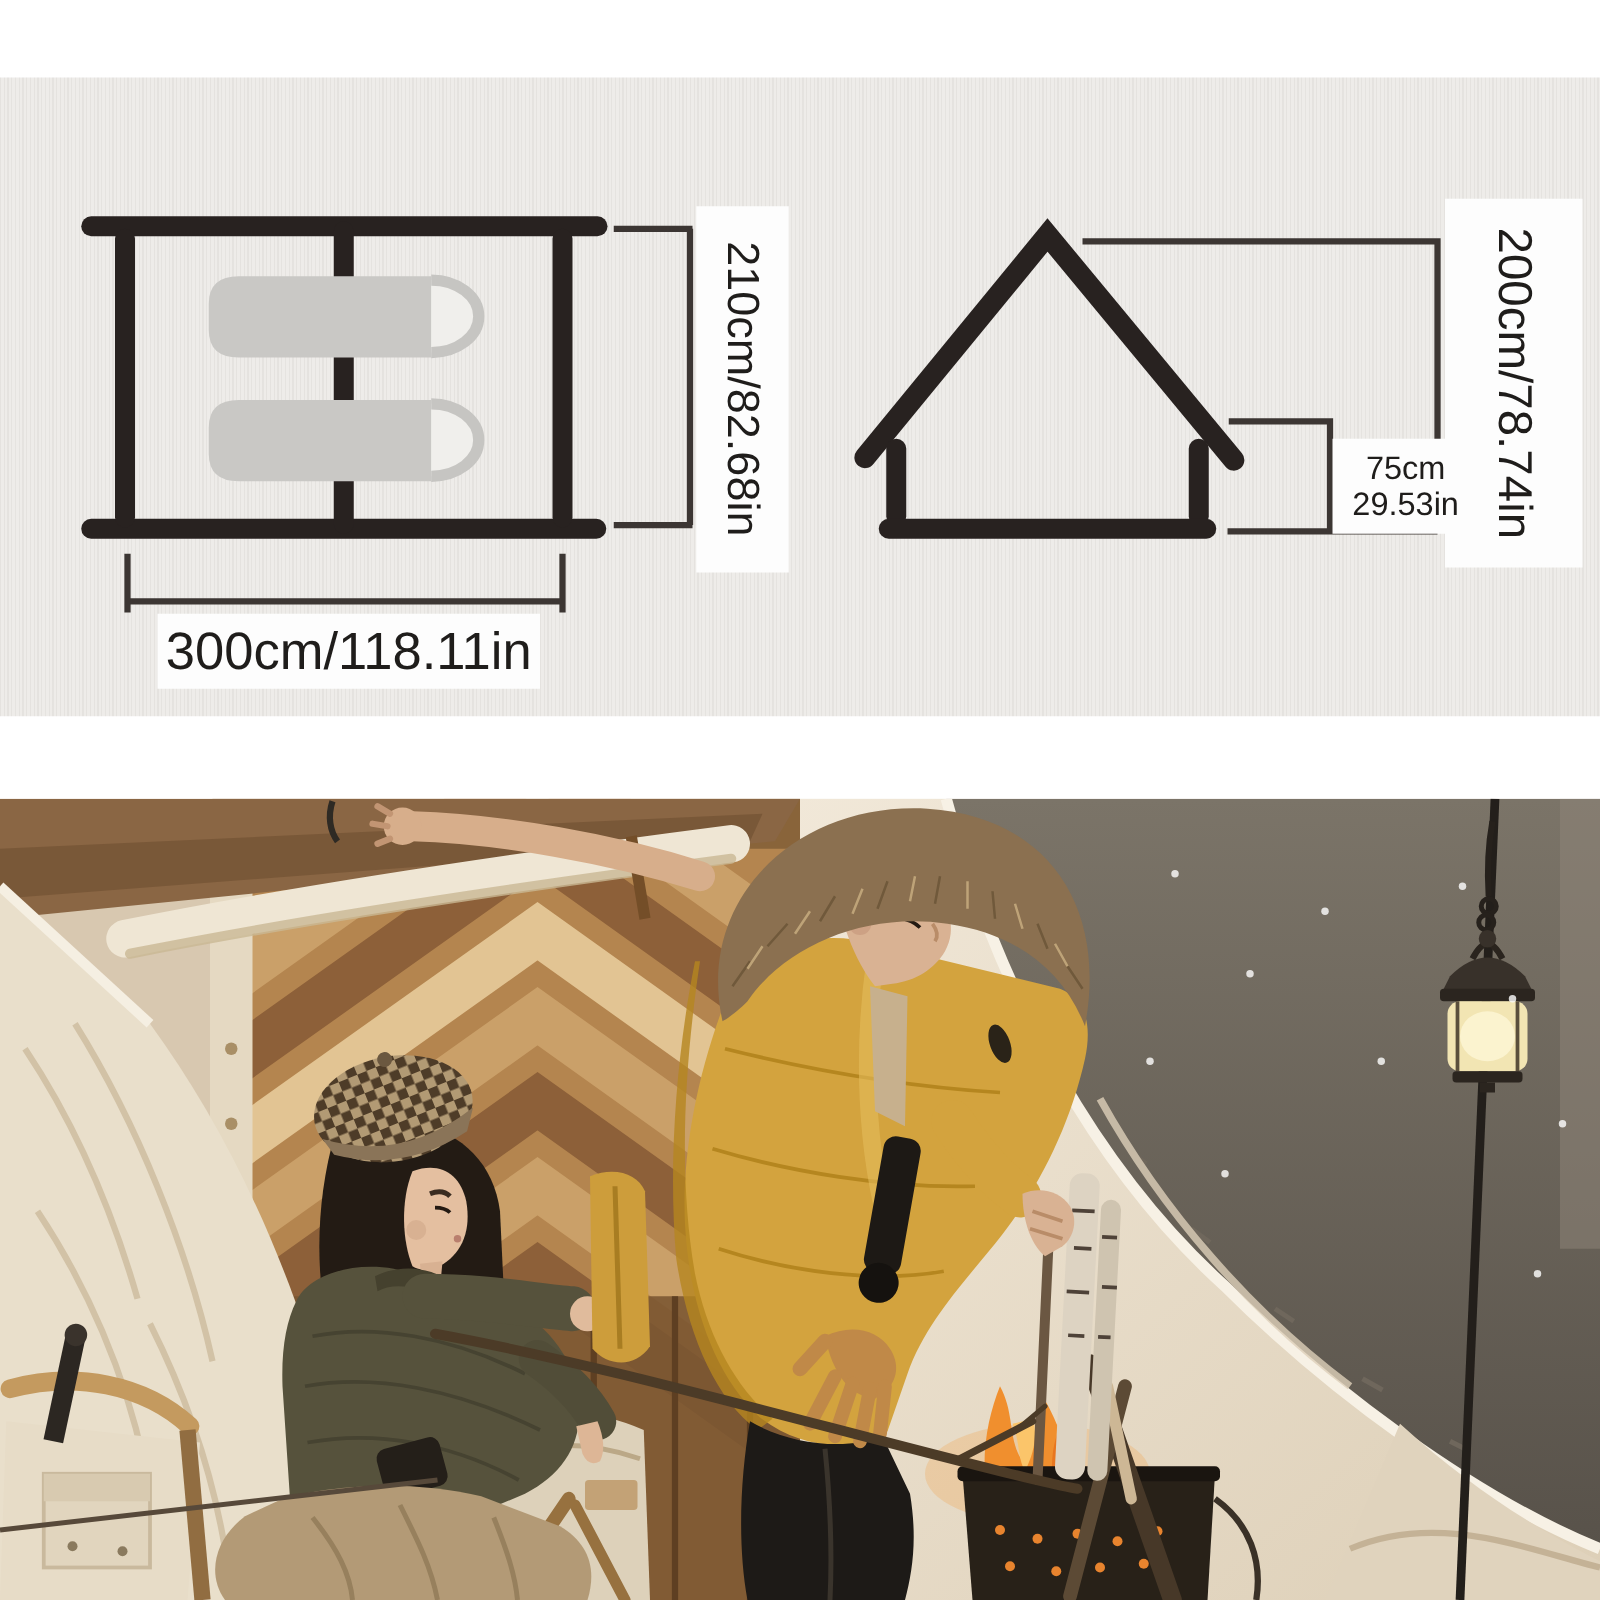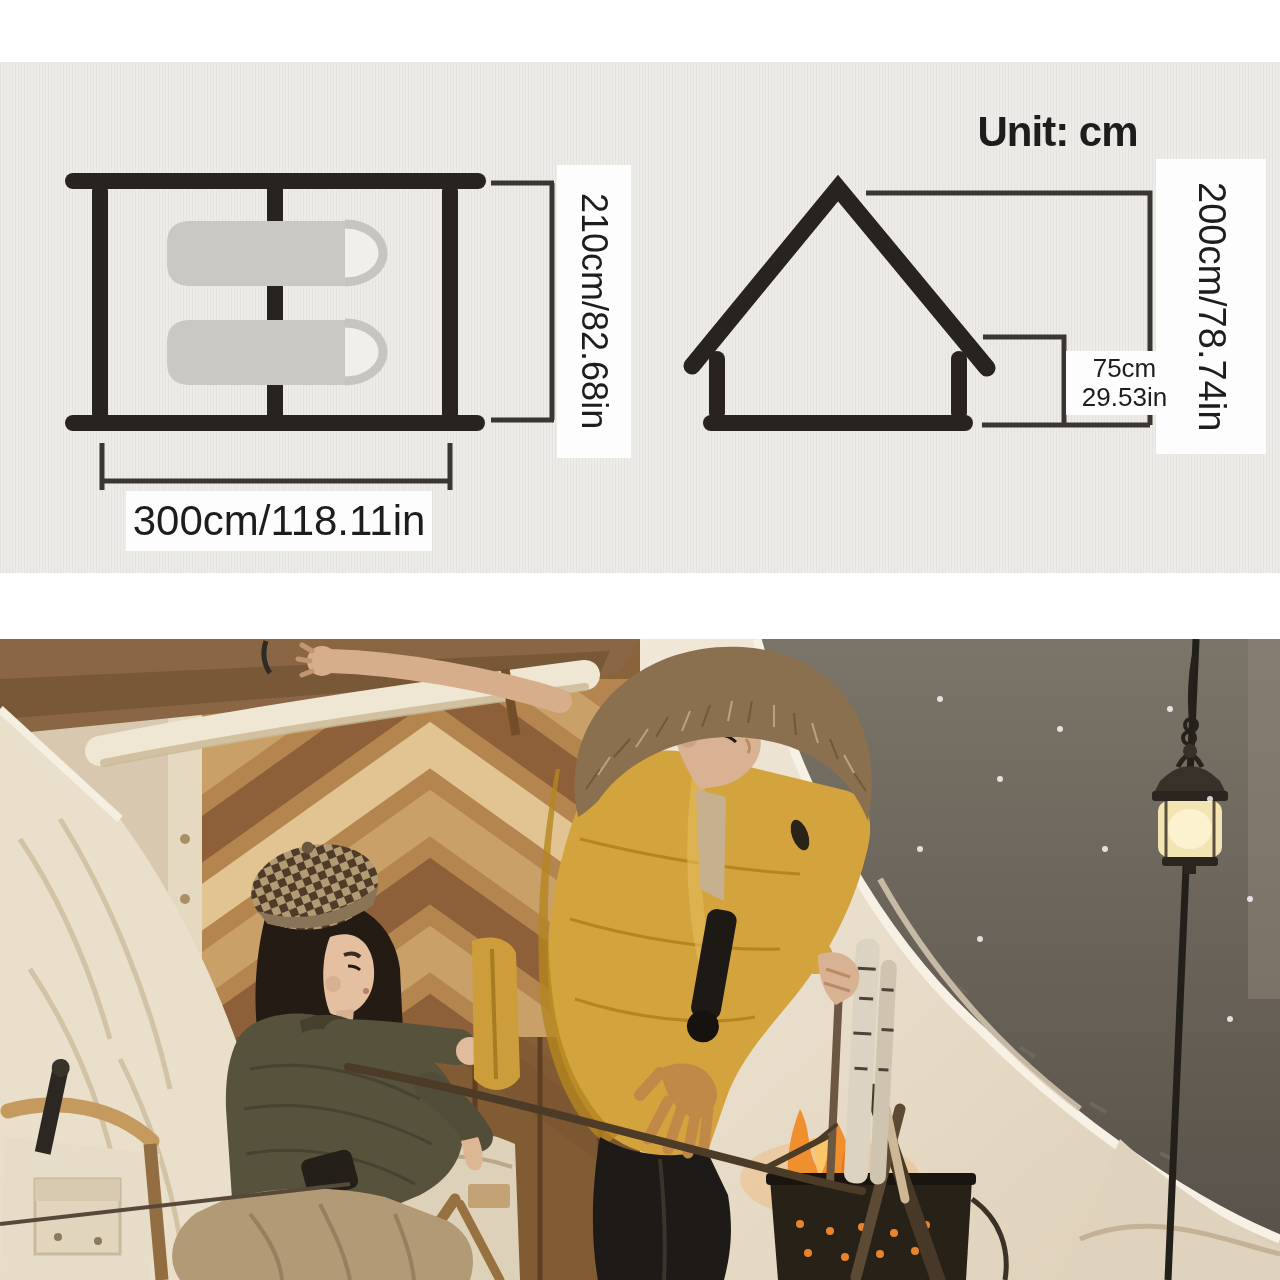--- a/index.html
+++ b/index.html
@@ -9,21 +9,21 @@
   .diagram-panel{position:absolute;left:0;top:62px;width:1280px;height:511px;
     background-color:var(--panel-bg,#eeece9);
     background-image:repeating-linear-gradient(90deg,rgba(110,105,95,0.07) 0 1px,rgba(255,255,255,0) 1px 3px);}
   .diagram-panel svg{position:absolute;left:0;top:0;}
   .dim-label{position:absolute;background:var(--label-bg,#fdfdfd);color:var(--label-text,#1f1d1b);
     display:flex;align-items:center;justify-content:center;text-align:center;}
   .v-label{writing-mode:vertical-rl;}
   .label-210{left:557px;top:103px;width:74px;height:293px;font-size:36px;}
   .label-200{left:1156px;top:97px;width:110px;height:295px;font-size:38px;}
   .label-300{left:126px;top:429px;width:306px;height:60px;font-size:42px;text-align:center;}
-  .label-75{left:1066px;top:289px;width:117px;height:64px;font-size:26px;line-height:1.1;flex-direction:column;}
+  .label-75{left:1066px;top:289px;width:117px;height:76px;font-size:26px;line-height:1.1;flex-direction:column;}
   .unit-label{position:absolute;left:950px;top:40px;width:215px;height:60px;
     display:flex;align-items:center;justify-content:center;
     font-size:42px;font-weight:700;color:var(--label-text,#1f1d1b);letter-spacing:-1px;}
   
   .photo{position:absolute;left:0;top:639px;width:1280px;height:641px;}
   .photo svg{display:block;}
 </style>
 </head>
 <body>
 
@@ -60,21 +60,20 @@
 
       <g stroke="#3c3633" stroke-width="5" fill="none">
         <path d="M866 131 H1150 V363"></path>
         <path d="M982 363 H1150"></path>
         <path d="M983 275 H1064 V363"></path>
         <path d="M491 121 H554 M552 121 V358 M491 358 H554"></path>
         <path d="M102 381 V428 M102 419 H450 M450 381 V428"></path>
       </g>
     </svg>
 
-    <div class="unit-label">Unit: cm</div>
     <div class="dim-label v-label label-210">210cm/82.68in</div>
     <div class="dim-label v-label label-200">200cm/78.74in</div>
     <div class="dim-label label-300">300cm/118.11in</div>
     <div class="dim-label label-75">
       <span>75cm</span>
       <span>29.53in</span>
     </div>
   </section>
 
   <section class="photo">

